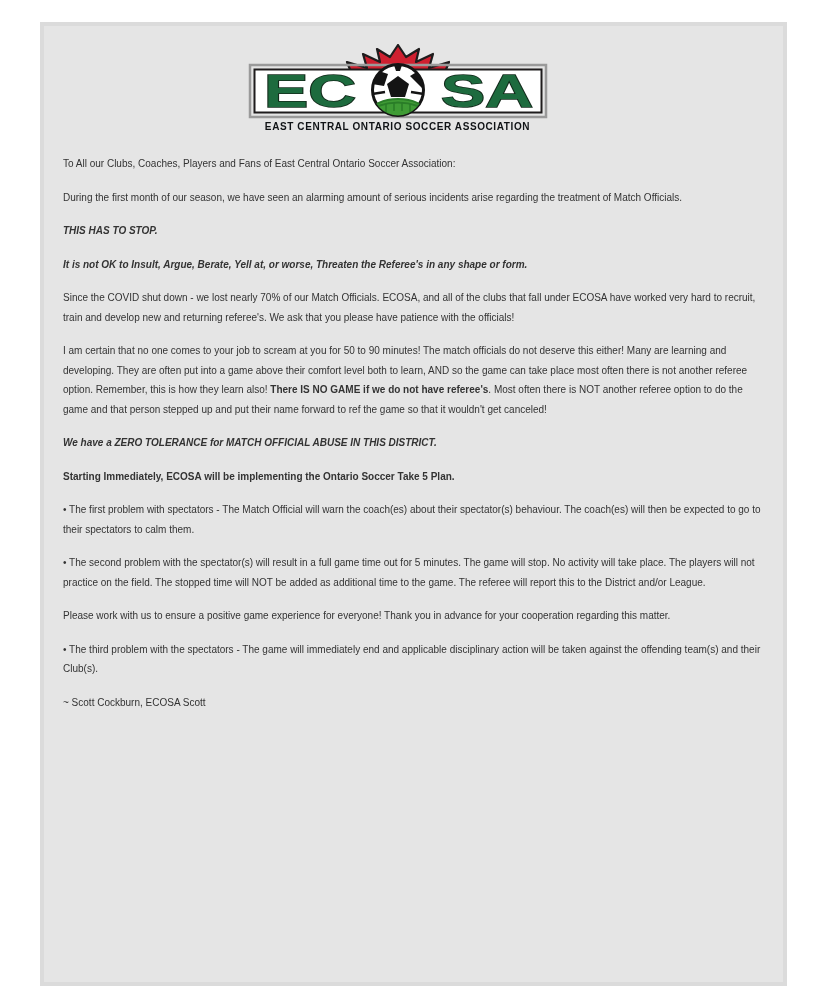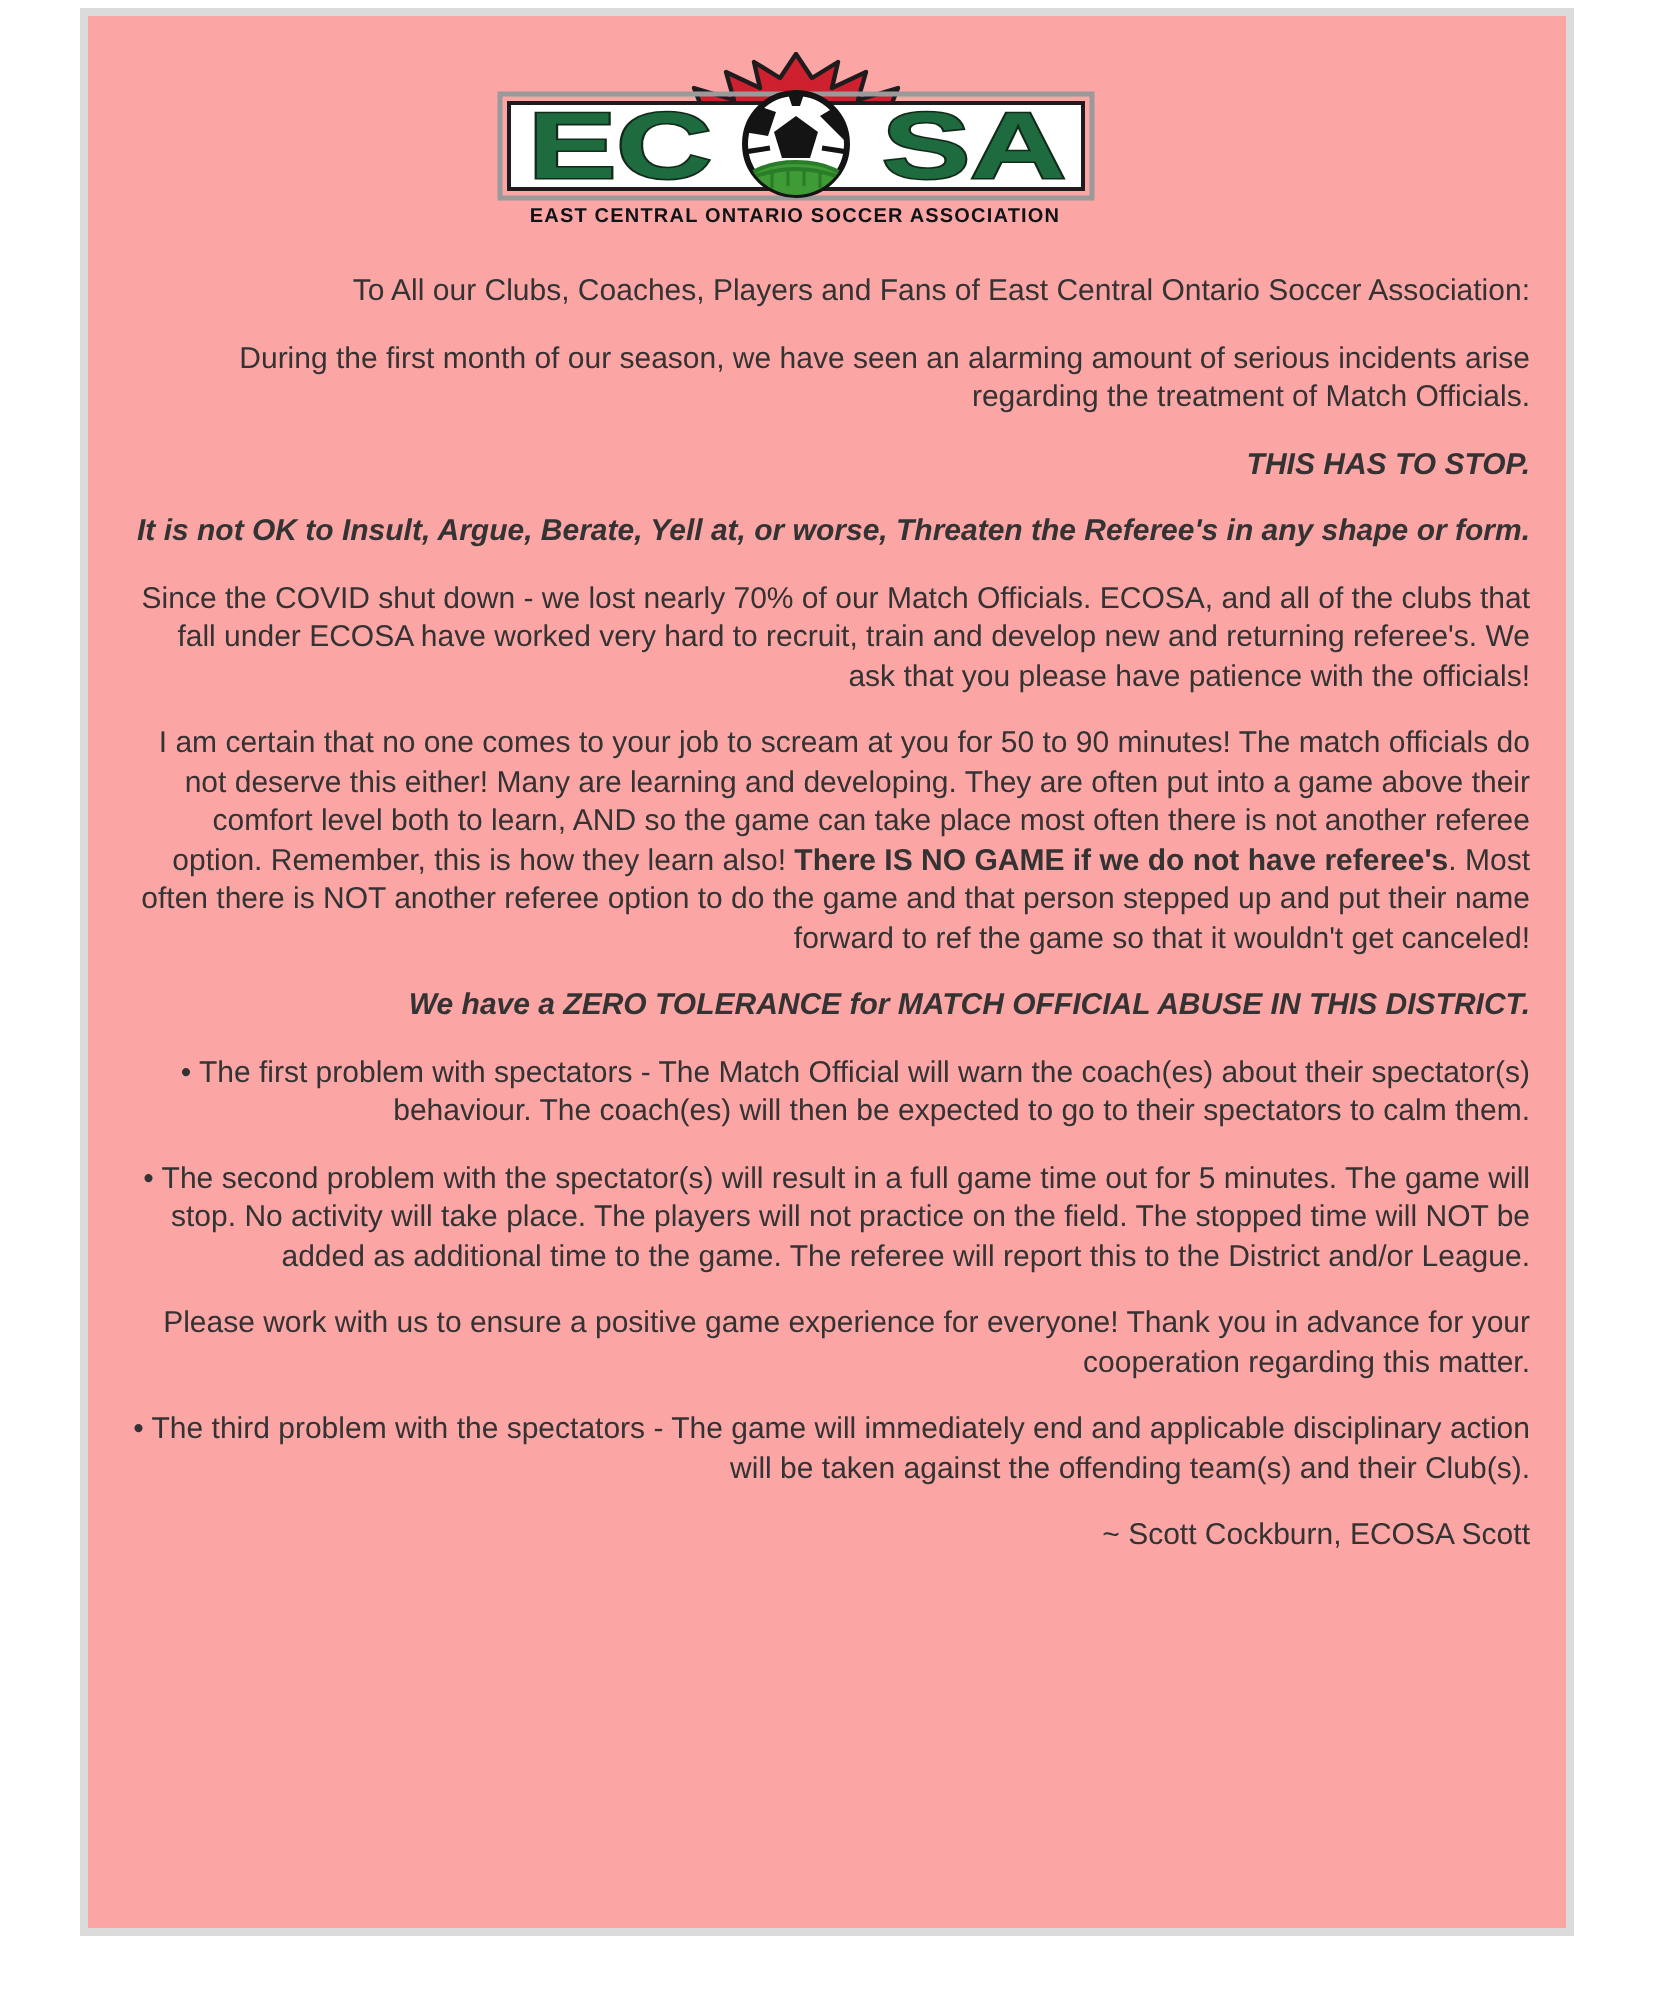--- a/index.html
+++ b/index.html
@@ -7,48 +7,48 @@
     padding: 0;
     background: #ffffff;
     width: 828px;
     height: 1003px;
     font-family: "Liberation Sans", sans-serif;
     overflow: hidden;
   }
   .page-frame {
     position: absolute;
     left: 40px;
-    top: 4px;
+    top: 22px;
     width: 739px;
     height: 956px;
-    background: #fca5a5;
+    background: #e5e5e5;
     border: 4px solid #dbdbdb;
     box-sizing: content-box;
   }
   .logo-wrap {
     margin-top: 18px;
     text-align: center;
     position: relative;
     left: -16px;
   }
   .logo-svg { display: block; margin: 0 auto; }
   .logo-caption {
     margin-top: 1px;
     font-size: 10px;
     font-weight: bold;
     letter-spacing: 0.6px;
     color: #101316;
     white-space: nowrap;
   }
   .letter-body {
     margin: 22px 18px 12px 19px;
-    font-size: 15px;
+    font-size: 10px;
     line-height: 19.5px;
     color: #333333;
-    text-align: right;
+    text-align: left;
   }
   .letter-body p { margin: 0 0 14px 0; }
   .letter-body p.bold-italic { font-weight: bold; font-style: italic; }
   .letter-body p.bold { font-weight: bold; }
   .letter-body .seg-b { font-weight: bold; }
   .logo-letters {
     font-family: "Liberation Sans", sans-serif;
     font-weight: bold;
     fill: #1d6b3e;
     stroke: #132a1b;
@@ -108,20 +108,21 @@
   </div>
 
   <div class="letter-body" id="letter-body">
       <p class="normal"><span>To All our Clubs, Coaches, Players and Fans of East Central Ontario Soccer Association:</span></p>
       <p class="normal"><span>During the first month of our season, we have seen an alarming amount of serious incidents arise regarding the treatment of Match Officials.</span></p>
       <p class="bold-italic"><span>THIS HAS TO STOP.</span></p>
       <p class="bold-italic"><span>It is not OK to Insult, Argue, Berate, Yell at, or worse, Threaten the Referee's in any shape or form.</span></p>
       <p class="normal"><span>Since the COVID shut down - we lost nearly 70% of our Match Officials. ECOSA, and all of the clubs that fall under ECOSA have worked very hard to recruit, train and develop new and returning referee's. We ask that you please have patience with the officials!</span></p>
       <p class="normal"><span>I am certain that no one comes to your job to scream at you for 50 to 90 minutes! The match officials do not deserve this either! Many are learning and developing. They are often put into a game above their comfort level both to learn, AND so the game can take place most often there is not another referee option. Remember, this is how they learn also! </span><span class="seg-b">There IS NO GAME if we do not have referee's</span><span>. Most often there is NOT another referee option to do the game and that person stepped up and put their name forward to ref the game so that it wouldn't get canceled!</span></p>
       <p class="bold-italic"><span>We have a ZERO TOLERANCE for MATCH OFFICIAL ABUSE IN THIS DISTRICT.</span></p>
+      <p class="bold"><span>Starting Immediately, ECOSA will be implementing the Ontario Soccer Take 5 Plan.</span></p>
       <p class="normal"><span>• The first problem with spectators - The Match Official will warn the coach(es) about their spectator(s) behaviour. The coach(es) will then be expected to go to their spectators to calm them.</span></p>
       <p class="normal"><span>• The second problem with the spectator(s) will result in a full game time out for 5 minutes. The game will stop. No activity will take place. The players will not practice on the field. The stopped time will NOT be added as additional time to the game. The referee will report this to the District and/or League.</span></p>
       <p class="normal"><span>Please work with us to ensure a positive game experience for everyone! Thank you in advance for your cooperation regarding this matter.</span></p>
       <p class="normal"><span>• The third problem with the spectators - The game will immediately end and applicable disciplinary action will be taken against the offending team(s) and their Club(s).</span></p>
       <p class="normal"><span>~ Scott Cockburn, ECOSA Scott</span></p>
     </div>
 
 </div>
 
 </body></html>

